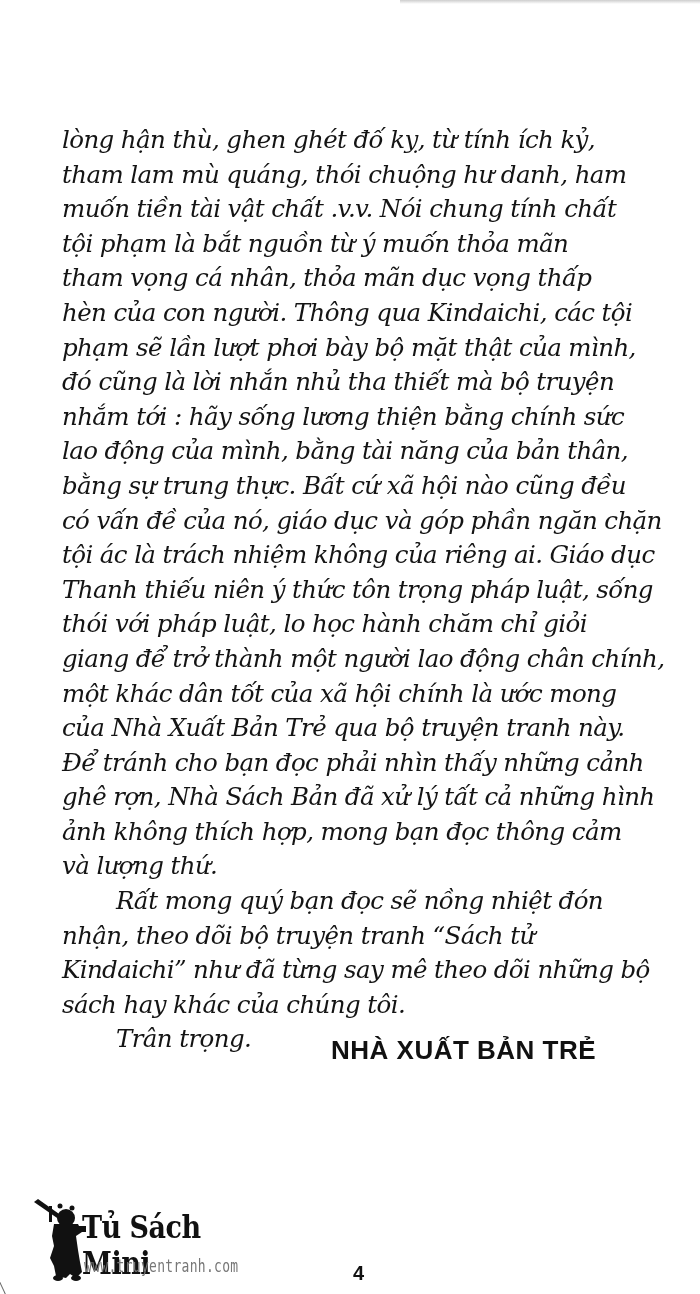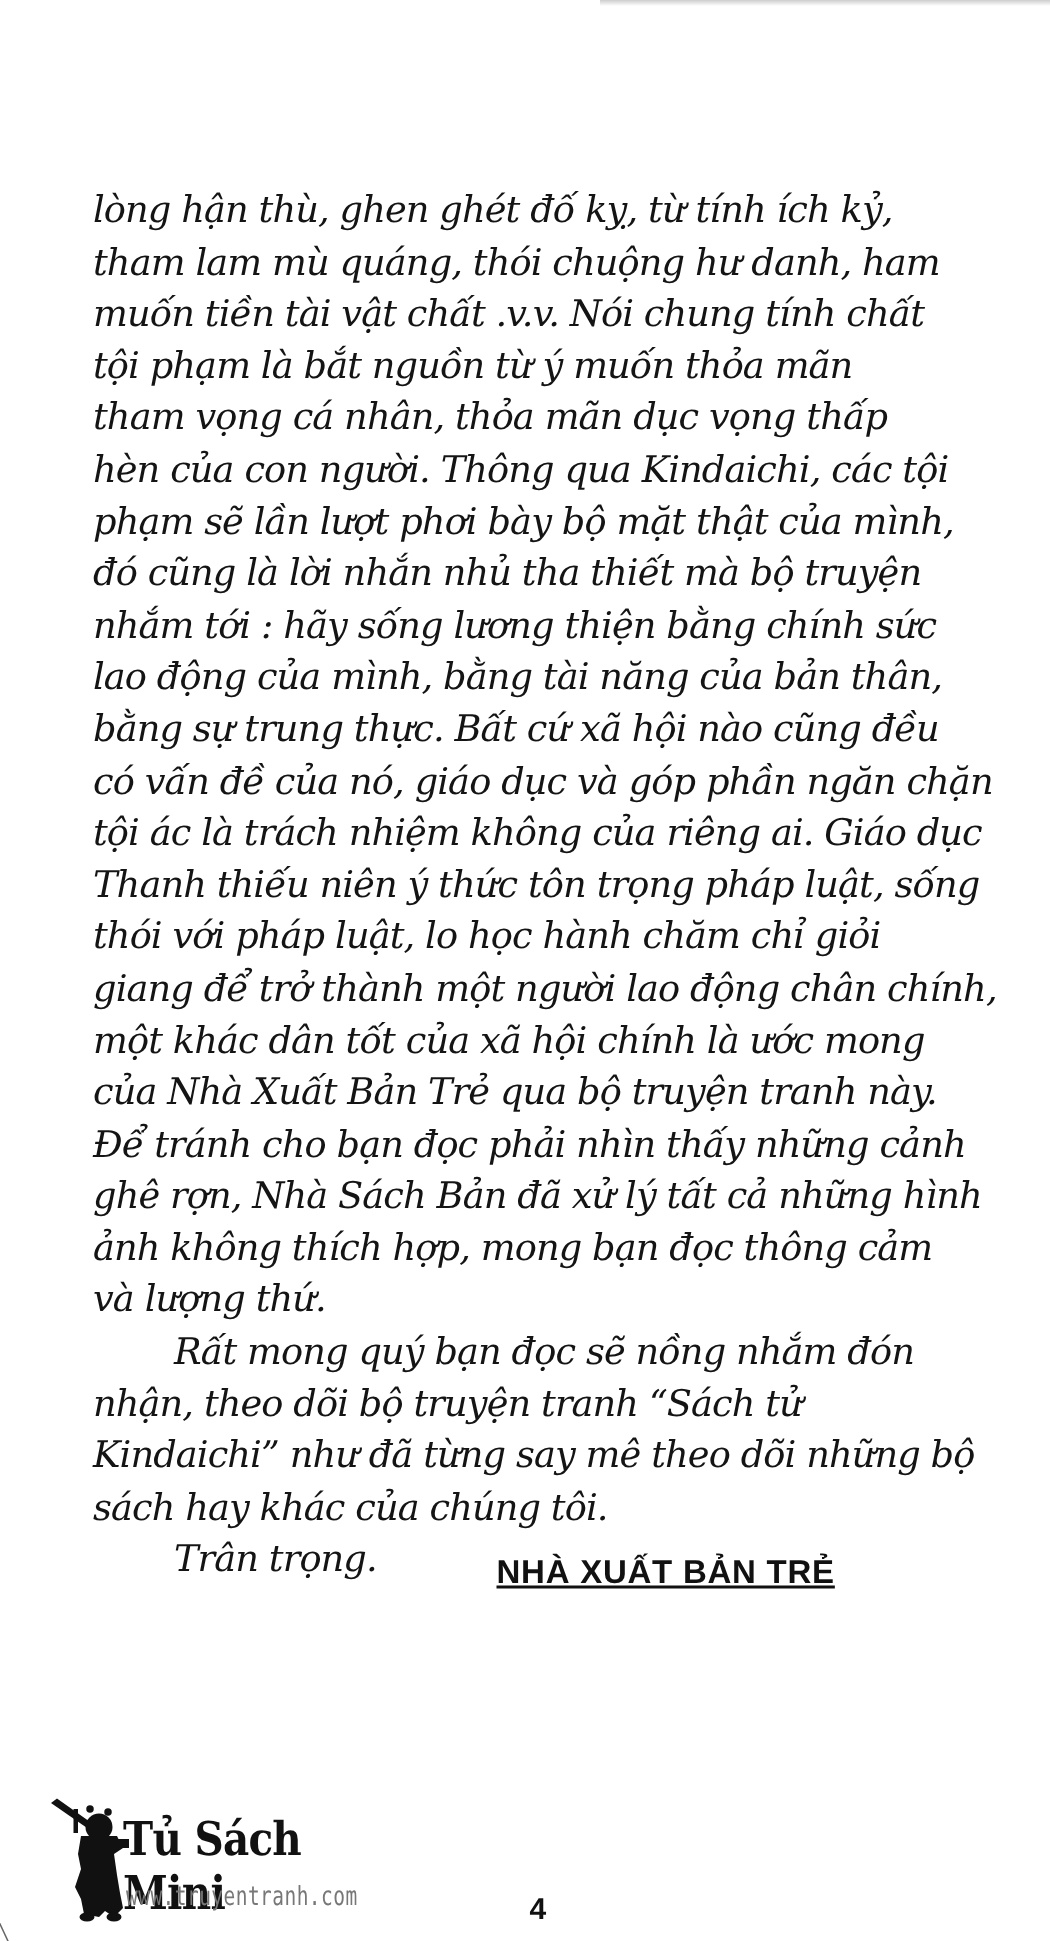--- a/index.html
+++ b/index.html
@@ -16,21 +16,21 @@
     position: absolute; left: 62px; top: 123px; width: 640px;
     font-size: 24.5px; line-height: 34.6px; font-style: italic;
     letter-spacing: -0.6px; white-space: nowrap;
   }
   .line { display: block; height: 34.6px; }
   .b { font-weight: normal; }
   .indent { padding-left: 54px; }
   .publisher {
     position: absolute; left: 331px; top: 1035px;
     font-family: "Liberation Sans", sans-serif; font-weight: bold;
-    font-size: 22px; letter-spacing: 0.5px; color: #111; text-decoration: underline;
+    font-size: 26px; letter-spacing: 0.5px; color: #111;
   }
   .logo { position: absolute; left: 32px; top: 1196px; width: 240px; height: 86px; }
   .logo-title {
     position: absolute; left: 50px; top: 18px;
     font-family: "DejaVu Serif", serif; font-weight: bold; font-size: 27px;
     letter-spacing: -0.5px; color: #111; transform: scaleY(1.15);
   }
   .logo-url {
     position: absolute; left: 52px; top: 62px;
     font-family: "DejaVu Sans Mono", monospace; font-size: 13px; color: #777;
@@ -66,21 +66,21 @@
     <span class="line"><span>tội ác là trách nhiệm không của riêng ai. Giáo dục</span></span>
     <span class="line"><span>Thanh thiếu niên ý thức tôn trọng pháp luật, sống</span></span>
     <span class="line"><span>thói với pháp luật, lo học hành chăm chỉ giỏi</span></span>
     <span class="line"><span>giang để trở thành một người lao động chân chính,</span></span>
     <span class="line"><span>một khác dân tốt của xã hội chính là ước mong</span></span>
     <span class="line"><span>của Nhà Xuất Bản Trẻ qua bộ truyện tranh này.</span></span>
     <span class="line"><span>Để tránh cho bạn đọc phải nhìn thấy những cảnh</span></span>
     <span class="line"><span>ghê rợn, Nhà Sách Bản đã xử lý tất cả những hình</span></span>
     <span class="line"><span>ảnh không thích hợp, mong bạn đọc thông cảm</span></span>
     <span class="line"><span>và lượng thứ.</span></span>
-    <span class="line indent"><span>Rất mong quý bạn đọc sẽ nồng nhắm đón</span></span>
+    <span class="line indent"><span>Rất mong quý bạn đọc sẽ nồng nhiệt đón</span></span>
     <span class="line"><span>nhận, theo dõi bộ truyện tranh “Sách tử</span></span>
     <span class="line"><span>Kindaichi” như đã từng say mê theo dõi những bộ</span></span>
     <span class="line"><span>sách hay khác của chúng tôi.</span></span>
     <span class="line indent"><span>Trân trọng.</span></span>
   </div>
 
 <div class="publisher">NHÀ XUẤT BẢN TRẺ</div>
 
 <div class="logo">
   <svg width="60" height="86" viewBox="0 0 60 86" style="position:absolute;left:0;top:0;">

